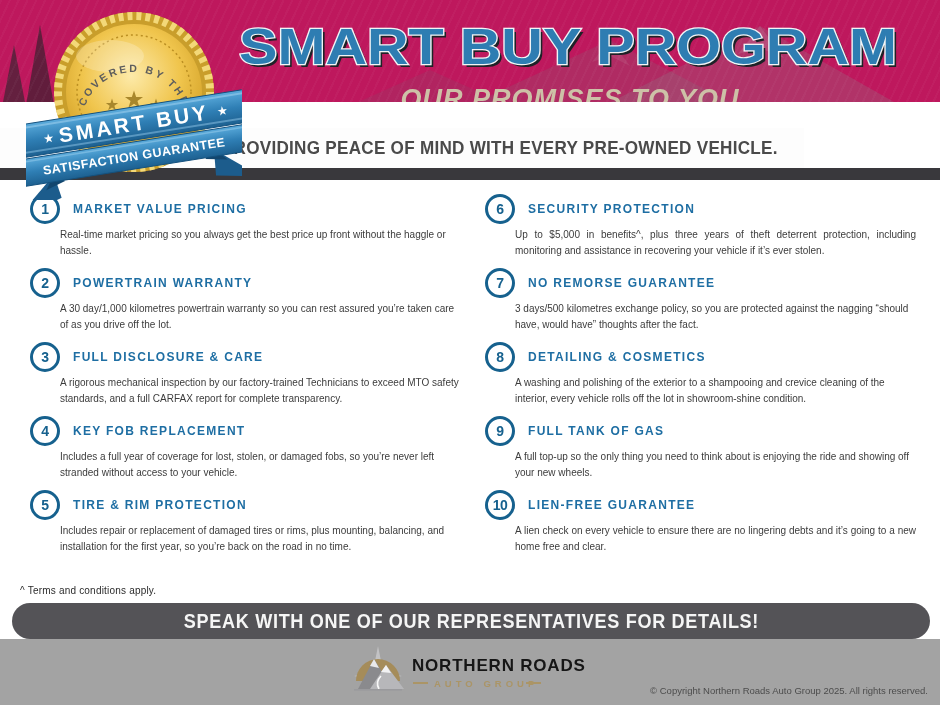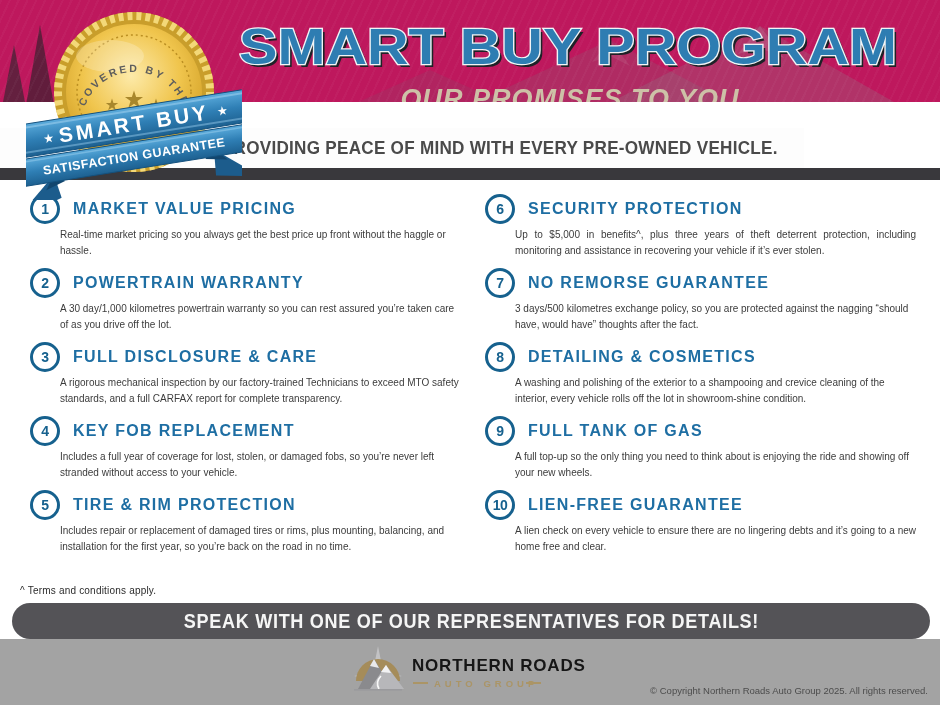--- a/index.html
+++ b/index.html
@@ -52,21 +52,21 @@
     display:flex;gap:24px;padding:14px 24px 0 30px;
   }
   .col{flex:1;min-width:0;}
   .promise{margin-bottom:10px;}
   .promise-head{display:flex;align-items:center;gap:13px;margin-bottom:3px;}
   .num-circle{
     width:30px;height:30px;box-sizing:border-box;border:3px solid #16618e;border-radius:50%;
     display:flex;align-items:center;justify-content:center;flex:none;
     font-size:14px;font-weight:bold;color:#16618e;letter-spacing:-.5px;
   }
-  .promise-title{font-size:16px;font-weight:bold;color:#1e6ea3;letter-spacing:1.3px;white-space:nowrap;}
+  .promise-title{font-size:12px;font-weight:bold;color:#1e6ea3;letter-spacing:1.3px;white-space:nowrap;}
   .promise-body{margin-left:30px;max-width:402px;font-size:10px;line-height:15.5px;color:#3c3c3c;}
   .col-right .promise:nth-of-type(1) .promise-body,
   .col-right .promise:nth-of-type(5) .promise-body{text-align:justify;}
   .footnote{
     position:absolute;left:20px;top:585px;font-size:10px;color:#2b2b2b;letter-spacing:.2px;
   }
   
   .cta-bar{
     position:absolute;left:12px;top:603px;width:918px;height:36px;background:#545357;
     display:flex;align-items:center;justify-content:center;border-radius:18px;

